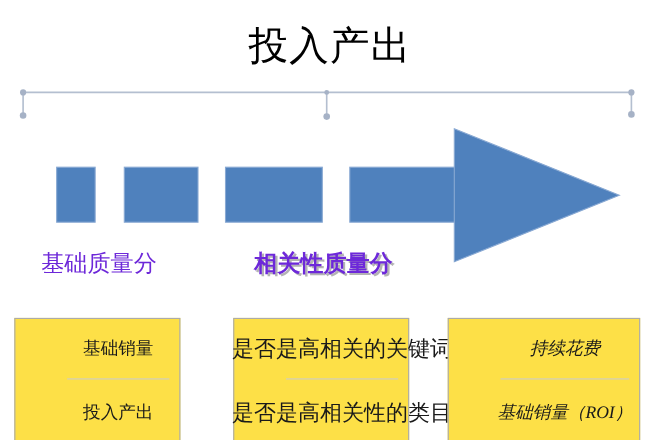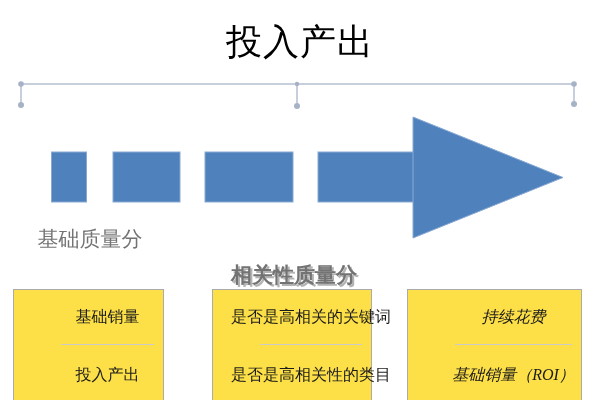--- a/index.html
+++ b/index.html
@@ -45,30 +45,29 @@
     stroke: var(--arrow-stroke, #89a9d3);
     stroke-width: 1;
   }
   .stage-label {
     position: absolute;
     top: 224px;
     height: 30px;
     line-height: 30px;
     text-align: center;
     font-size: 21px;
-    color: #737373;
+    color: #6d28d9;
     white-space: nowrap;
   }
   .l1 { left: 15px;  width: 150px; }
   .l2 { left: 214px; width: 160px; }
   .l3 { left: 424px; width: 160px; }
   .emph {
     font-weight: bold;
     text-shadow: 2px 2px 0 #b3b3b3;
-    margin-top: 36px;
   }
   .box {
     position: absolute;
     top: 289px;
     height: 117px;
     border: 1px solid var(--box-border, #ababab);
     background: #fde047;
     display: flex;
     flex-direction: column;
     box-sizing: border-box;
@@ -78,21 +77,21 @@
   .b2 { left: 212px; width: 160px; font-size: 15px; }
   .b3 { left: 407px; width: 175px; font-style: italic; }
   .box-row {
     display: flex;
     align-items: center;
     justify-content: center;
     font-size: 16px;
     color: #1a1a1a;
     white-space: nowrap;
   }
-  .b2 .box-row { font-size: 16px; }
+  .b2 .box-row { font-size: 20px; }
   .box-row.top { height: 54px; }
   .box-row.bottom { flex: 1; }
   .box-divider {
     height: 0;
     border-top: 1px solid var(--divider, #cccccc);
     margin: 0 9px;
   }
 </style>
 </head>
 <body>

